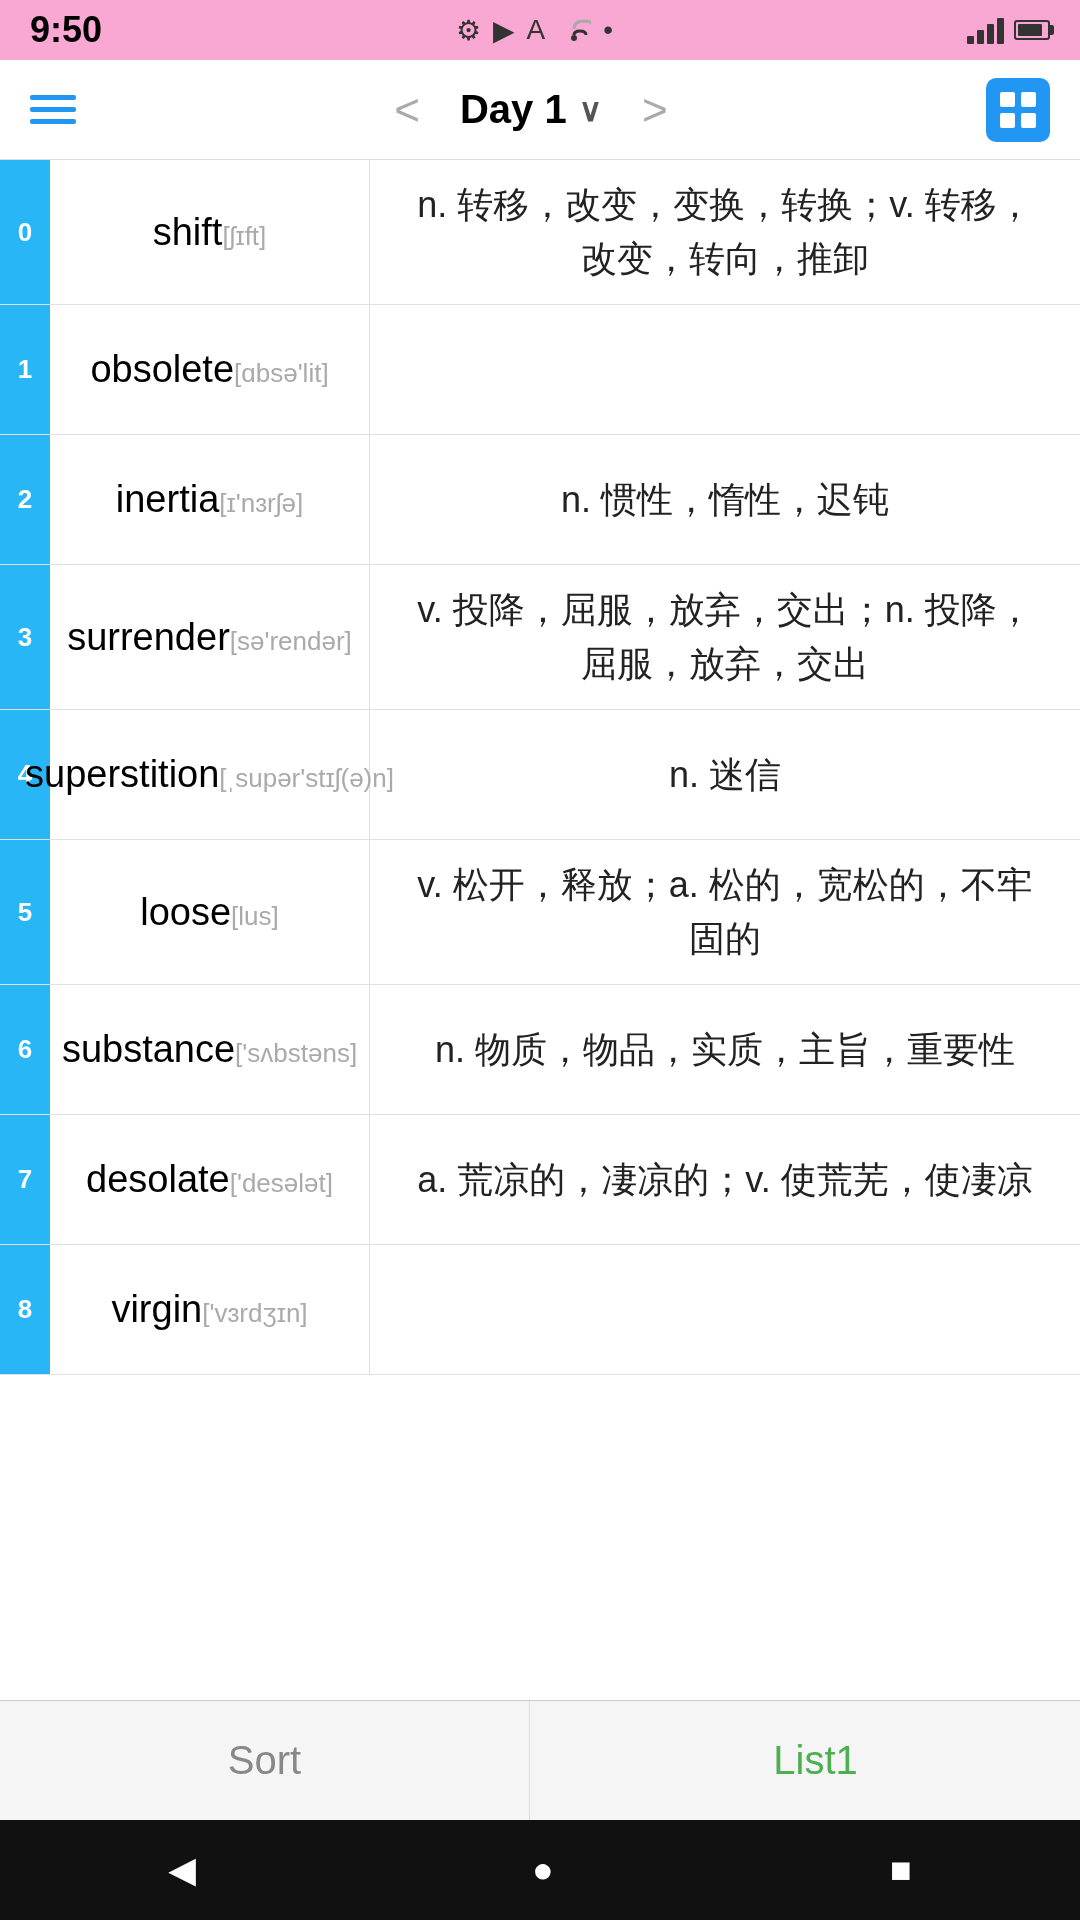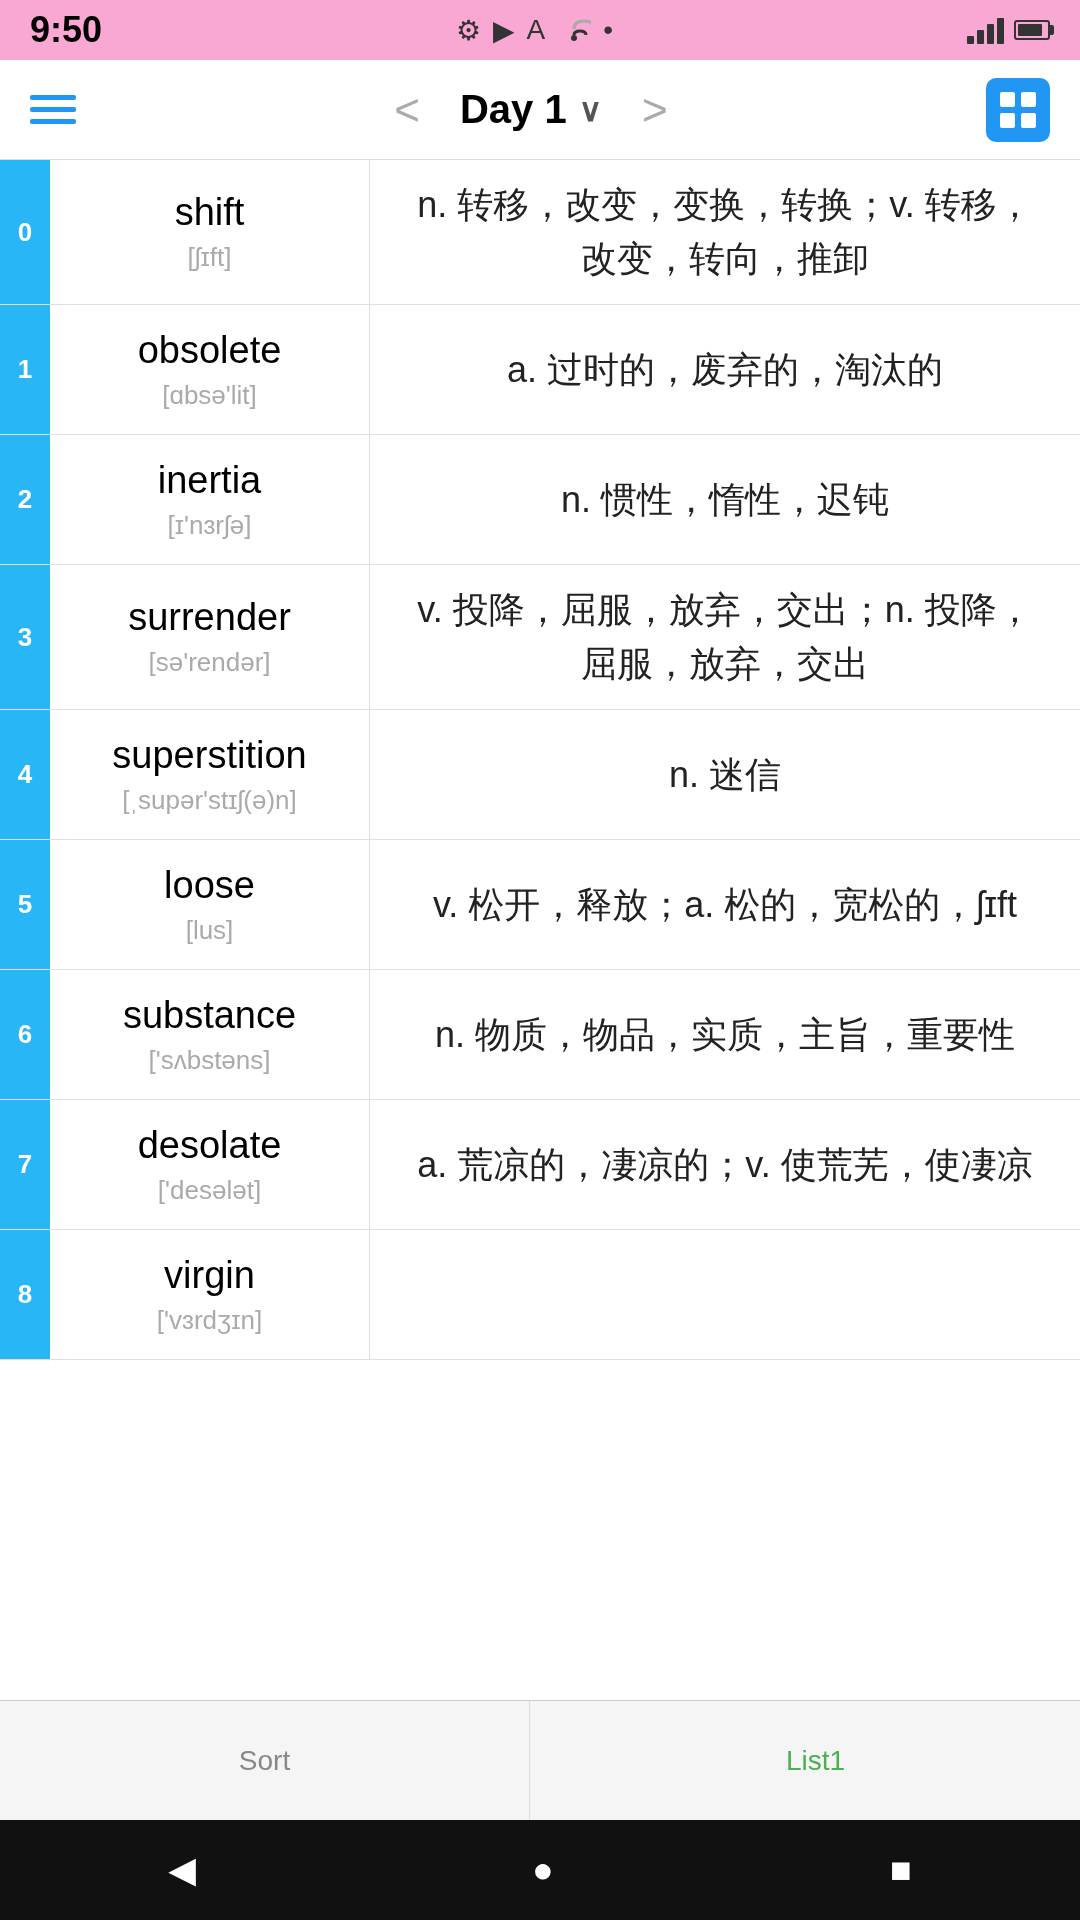--- a/index.html
+++ b/index.html
@@ -160,21 +160,21 @@
       display: flex;
       align-items: center;
       justify-content: center;
       font-size: 26px;
       font-weight: bold;
       flex-shrink: 0;
     }
     .word-col {
       width: 320px;
       display: flex;
-      flex-direction: column;
+      flex-direction: row;
       align-items: center;
       justify-content: center;
       padding: 18px 10px;
       border-right: 1px solid #e0e0e0;
     }
     .word-english {
       font-size: 38px;
       font-weight: 400;
       color: #000;
       text-align: center;
@@ -202,21 +202,21 @@
       height: 120px;
       display: flex;
       border-top: 1px solid #ccc;
       background: #f5f5f5;
     }
     .tab-item {
       flex: 1;
       display: flex;
       align-items: center;
       justify-content: center;
-      font-size: 28px;
+      font-size: 40px;
       color: #888;
       cursor: pointer;
       border-right: 1px solid #ddd;
     }
     .tab-item.active {
       color: #4CAF50;
     }
     .tab-item:last-child {
       border-right: none;
       padding-left: 21px;
@@ -299,21 +299,20 @@
         <div class="word-phonetic">[ʃɪft]</div>
       </div>
       <div class="word-definition">n. 转移，改变，变换，转换；v. 转移，改变，转向，推卸</div>
     </div>
     <div class="word-row">
       <div class="row-index">1</div>
       <div class="word-col">
         <div class="word-english">obsolete</div>
         <div class="word-phonetic">[ɑbsə'lit]</div>
       </div>
-      <div class="word-definition">a. 过时的，废弃的，淘汰的</div>
     </div>
     <div class="word-row">
       <div class="row-index">2</div>
       <div class="word-col">
         <div class="word-english">inertia</div>
         <div class="word-phonetic">[ɪ'nɜrʃə]</div>
       </div>
       <div class="word-definition">n. 惯性，惰性，迟钝</div>
     </div>
     <div class="word-row">
@@ -331,21 +330,21 @@
         <div class="word-phonetic">[ˌsupər'stɪʃ(ə)n]</div>
       </div>
       <div class="word-definition">n. 迷信</div>
     </div>
     <div class="word-row">
       <div class="row-index">5</div>
       <div class="word-col">
         <div class="word-english">loose</div>
         <div class="word-phonetic">[lus]</div>
       </div>
-      <div class="word-definition">v. 松开，释放；a. 松的，宽松的，ʃɪft</div>
+      <div class="word-definition">v. 松开，释放；a. 松的，宽松的，不牢固的</div>
     </div>
     <div class="word-row">
       <div class="row-index">6</div>
       <div class="word-col">
         <div class="word-english">substance</div>
         <div class="word-phonetic">['sʌbstəns]</div>
       </div>
       <div class="word-definition">n. 物质，物品，实质，主旨，重要性</div>
     </div>
     <div class="word-row">

